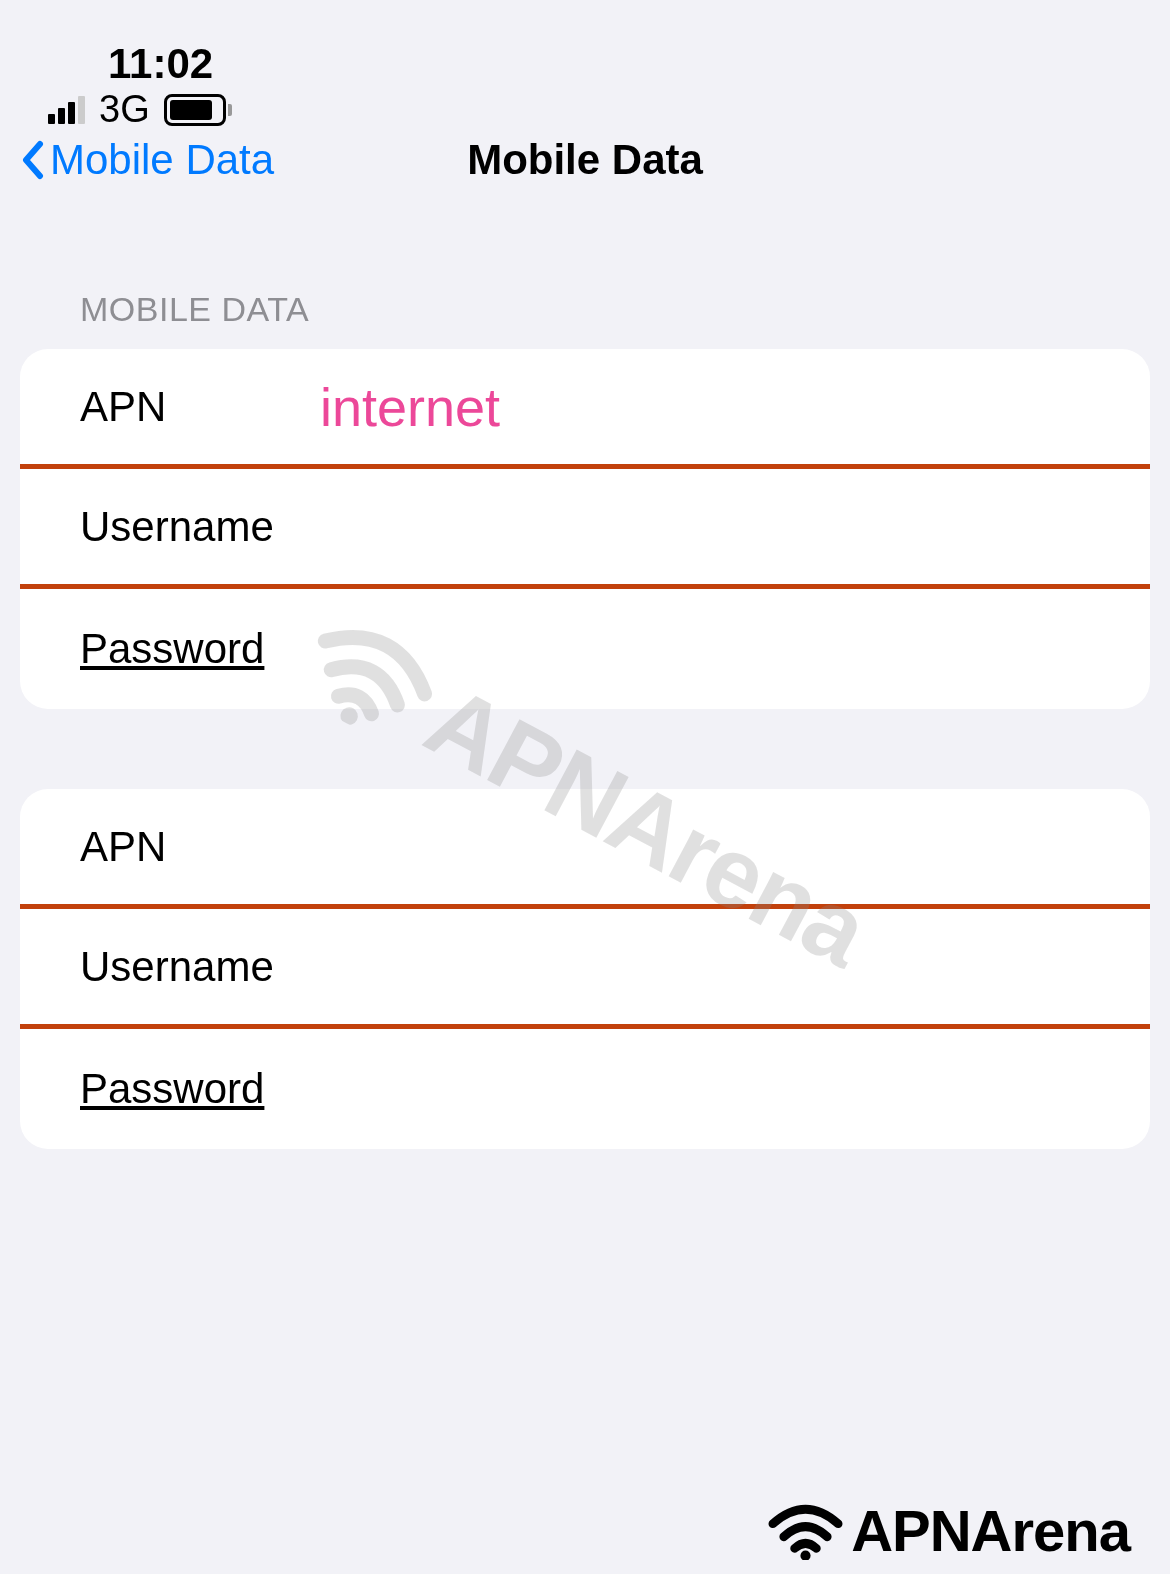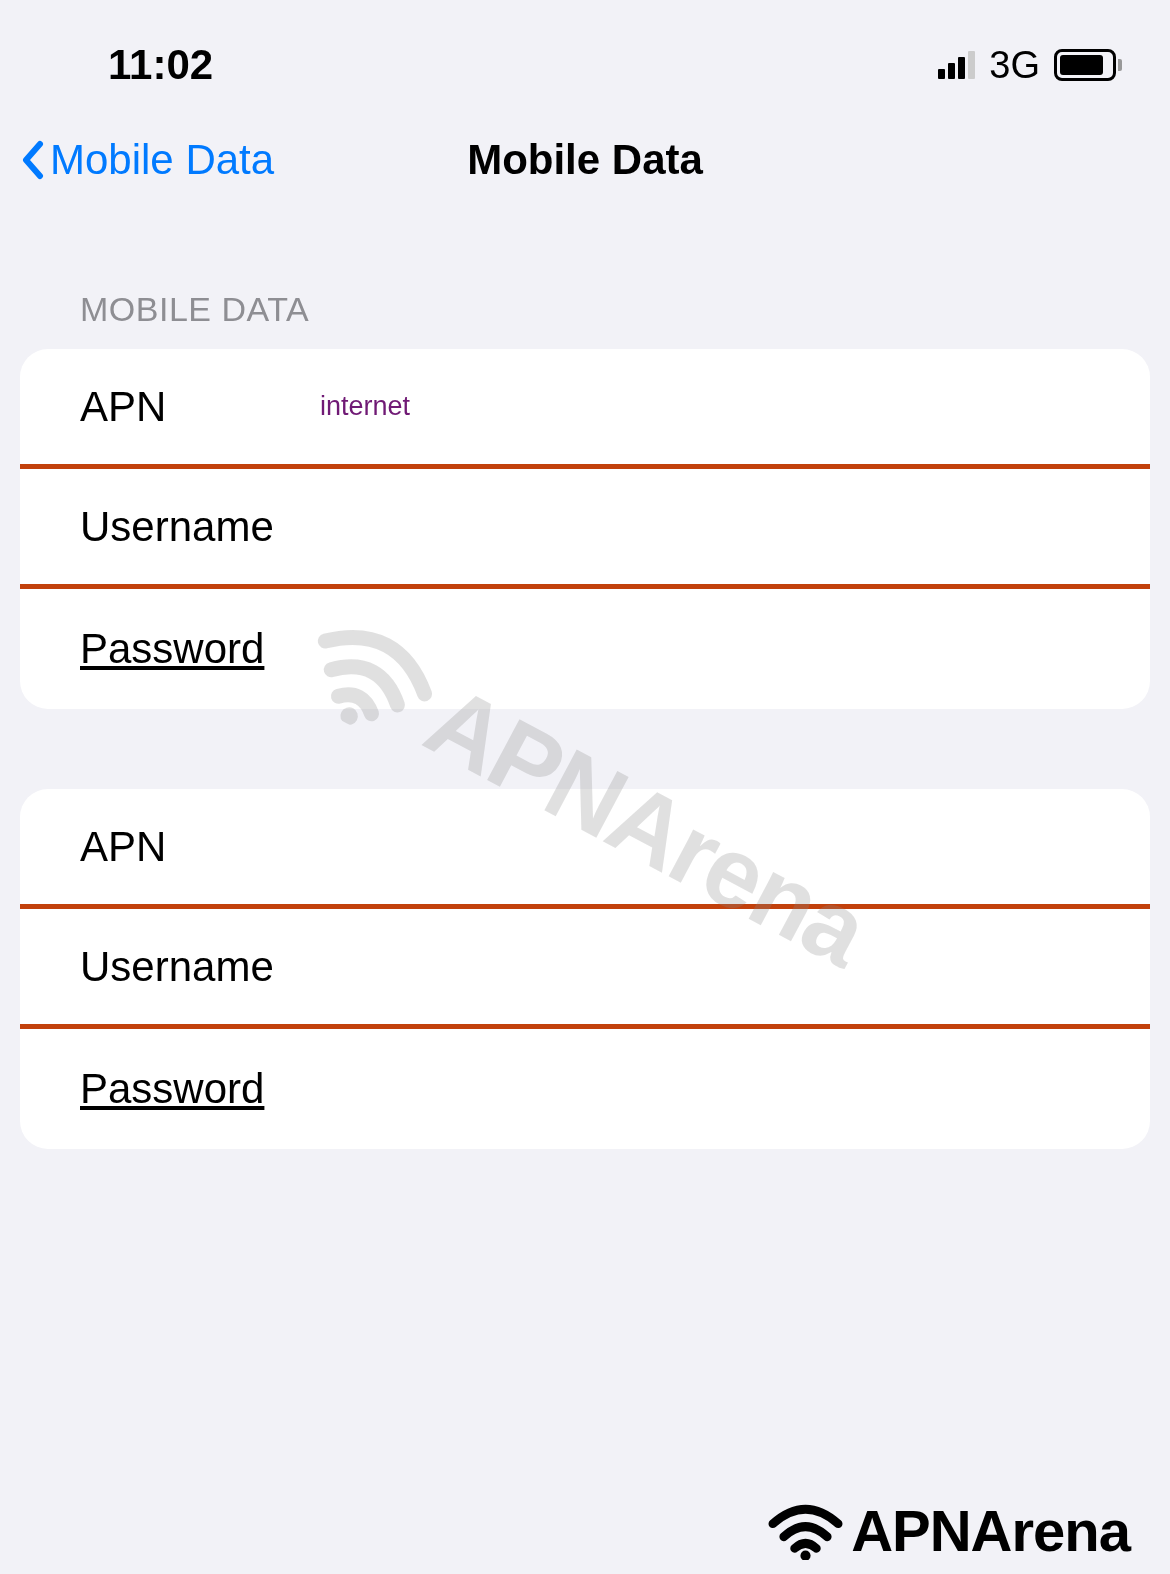--- a/index.html
+++ b/index.html
@@ -12,23 +12,24 @@
       width: 1170px;
       height: 1574px;
       background-color: #f2f2f7;
       position: relative;
       overflow: hidden;
     }
     
     .status-bar {
       display: flex;
       justify-content: space-between;
-      align-items: center;
+      align-items: flex-start;
       padding: 40px 48px 20px 48px;
       height: 110px;
+      flex-direction: column;
     }
     .status-time {
       font-size: 42px;
       font-weight: 600;
       color: #000;
       padding-left: 60px;
     }
     .status-right {
       display: flex;
       align-items: center;
@@ -142,23 +143,23 @@
       text-decoration: underline;
     }
     .row-label {
       font-size: 42px;
       font-weight: 400;
       color: #000;
       width: 240px;
       flex-shrink: 0;
     }
     .row-input {
-      font-size: 27px;
-      font-weight: 400;
-      color: #701a75;
+      font-size: 54px;
+      font-weight: 400;
+      color: #ec4899;
       flex: 1;
       border: none;
       outline: none;
       background: transparent;
       font-family: inherit;
     }
     
     .watermark-center {
       position: absolute;
       top: 50%;

